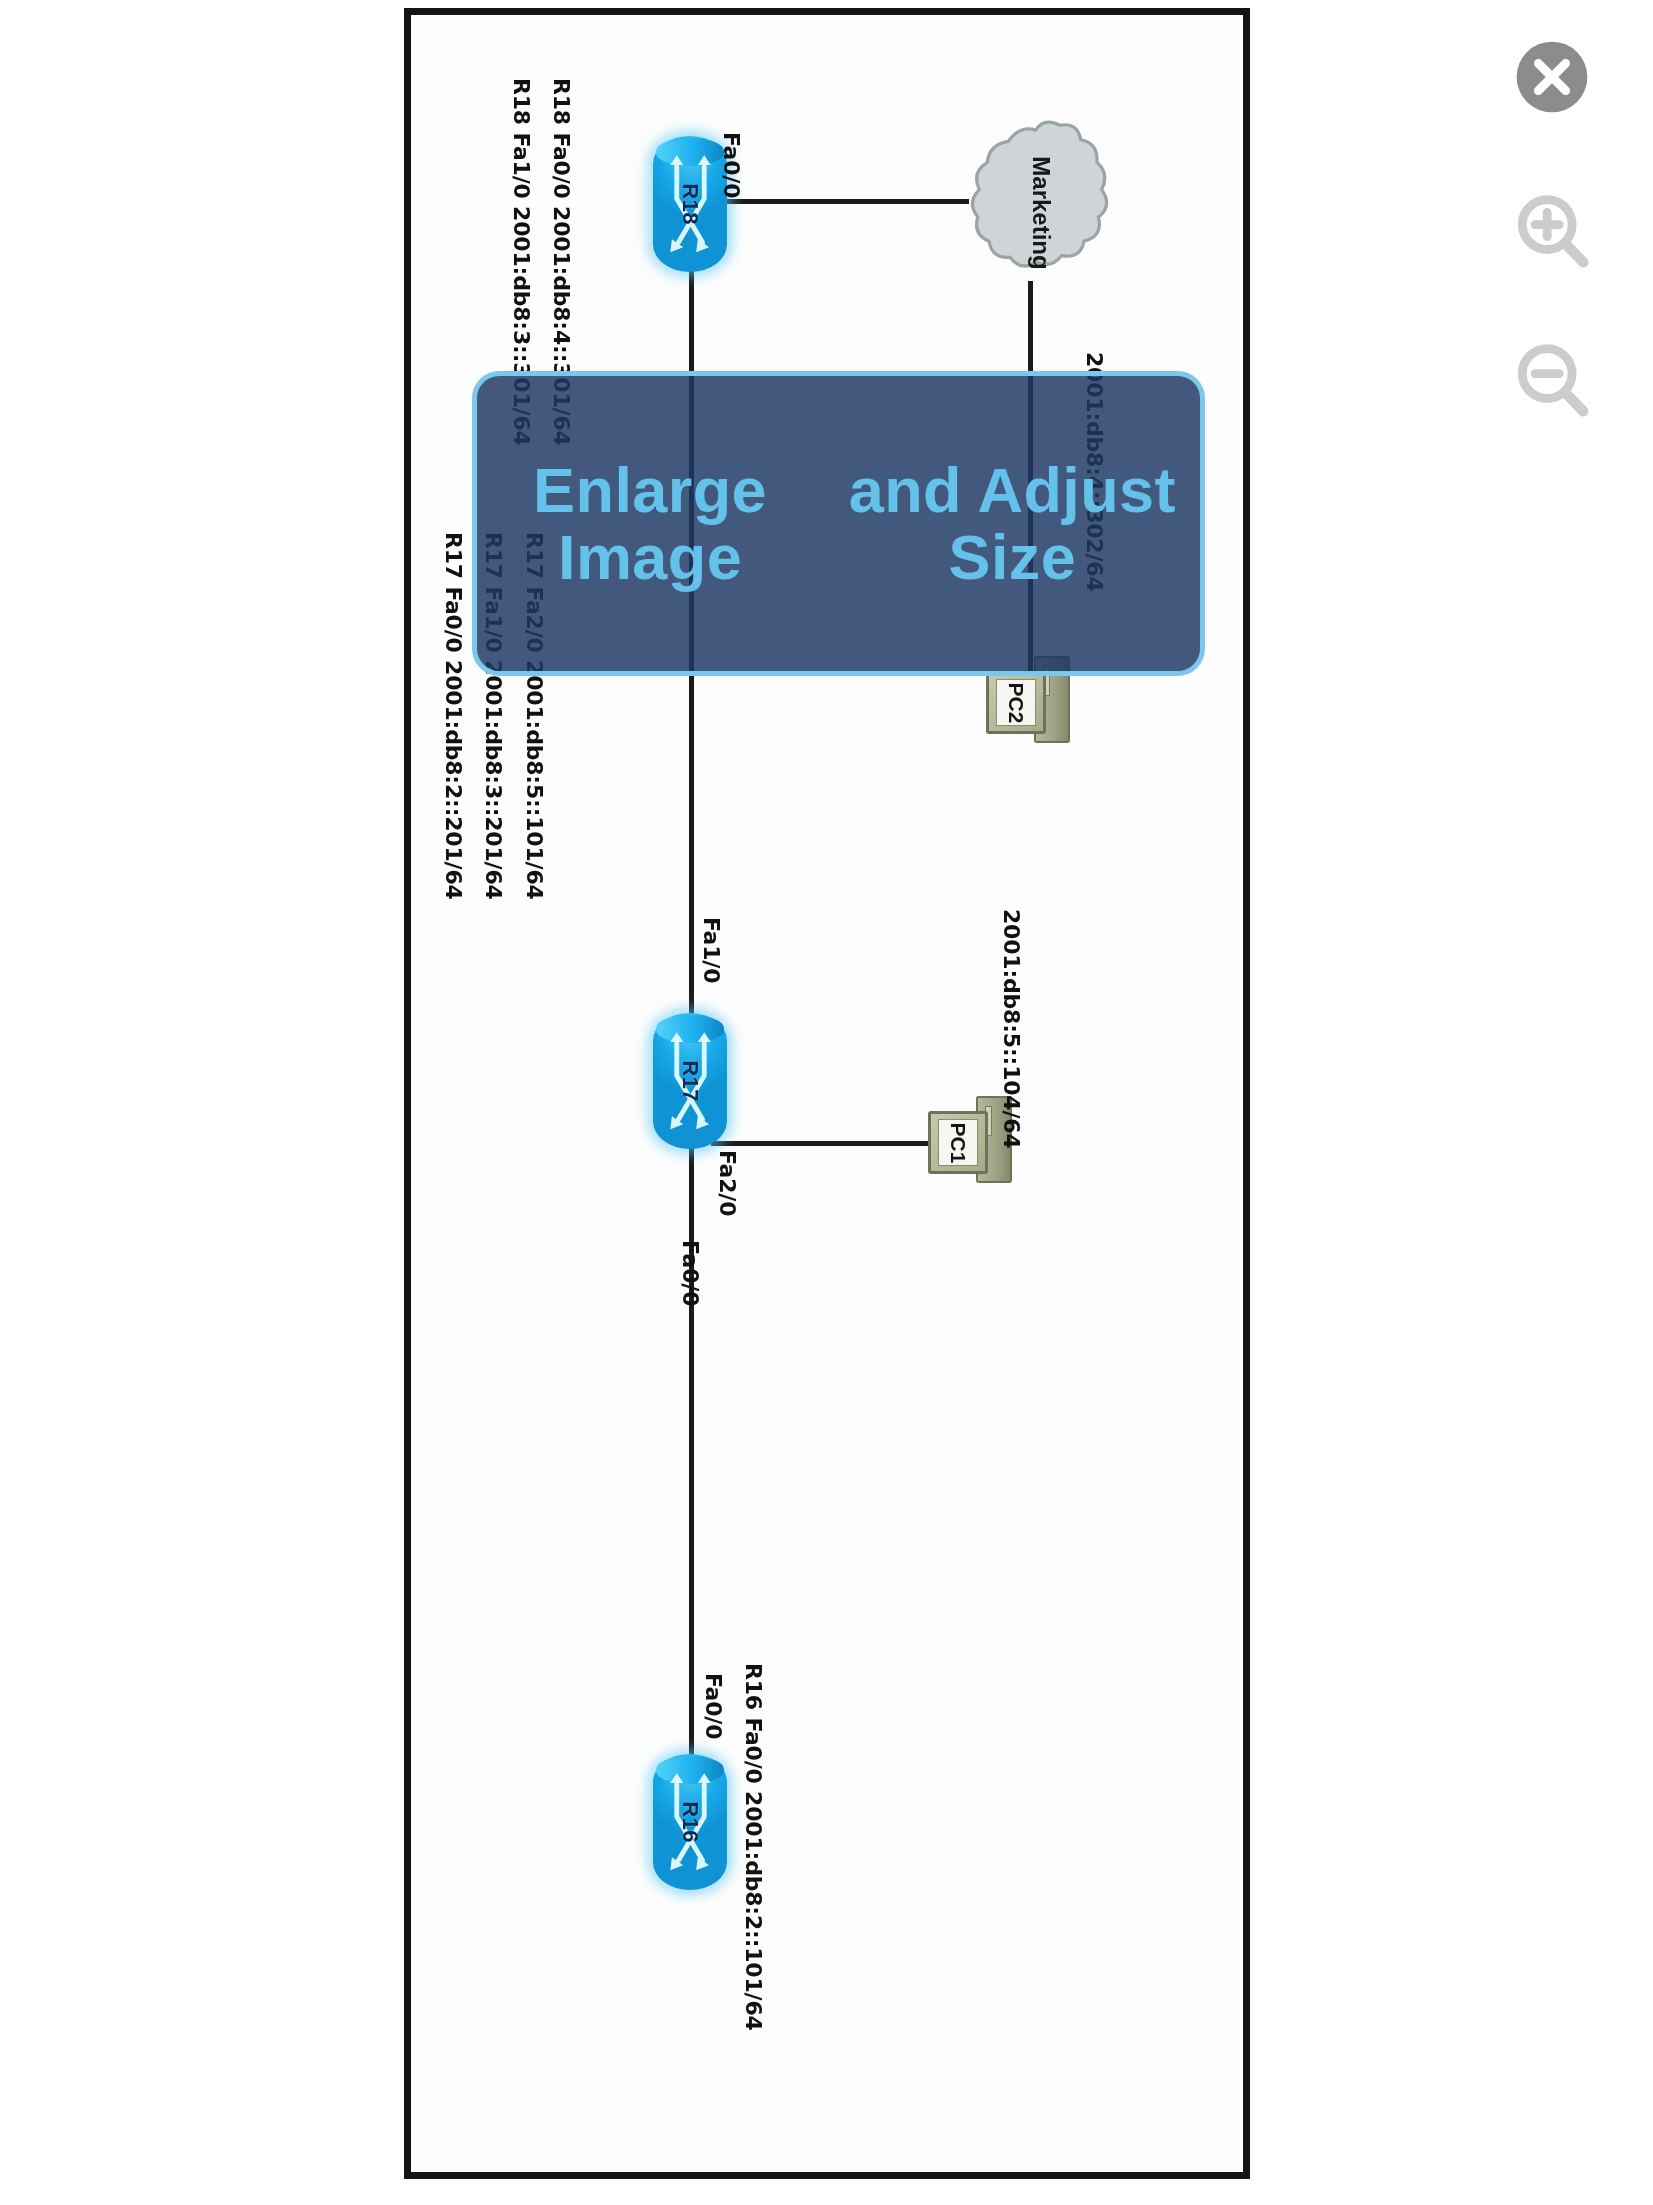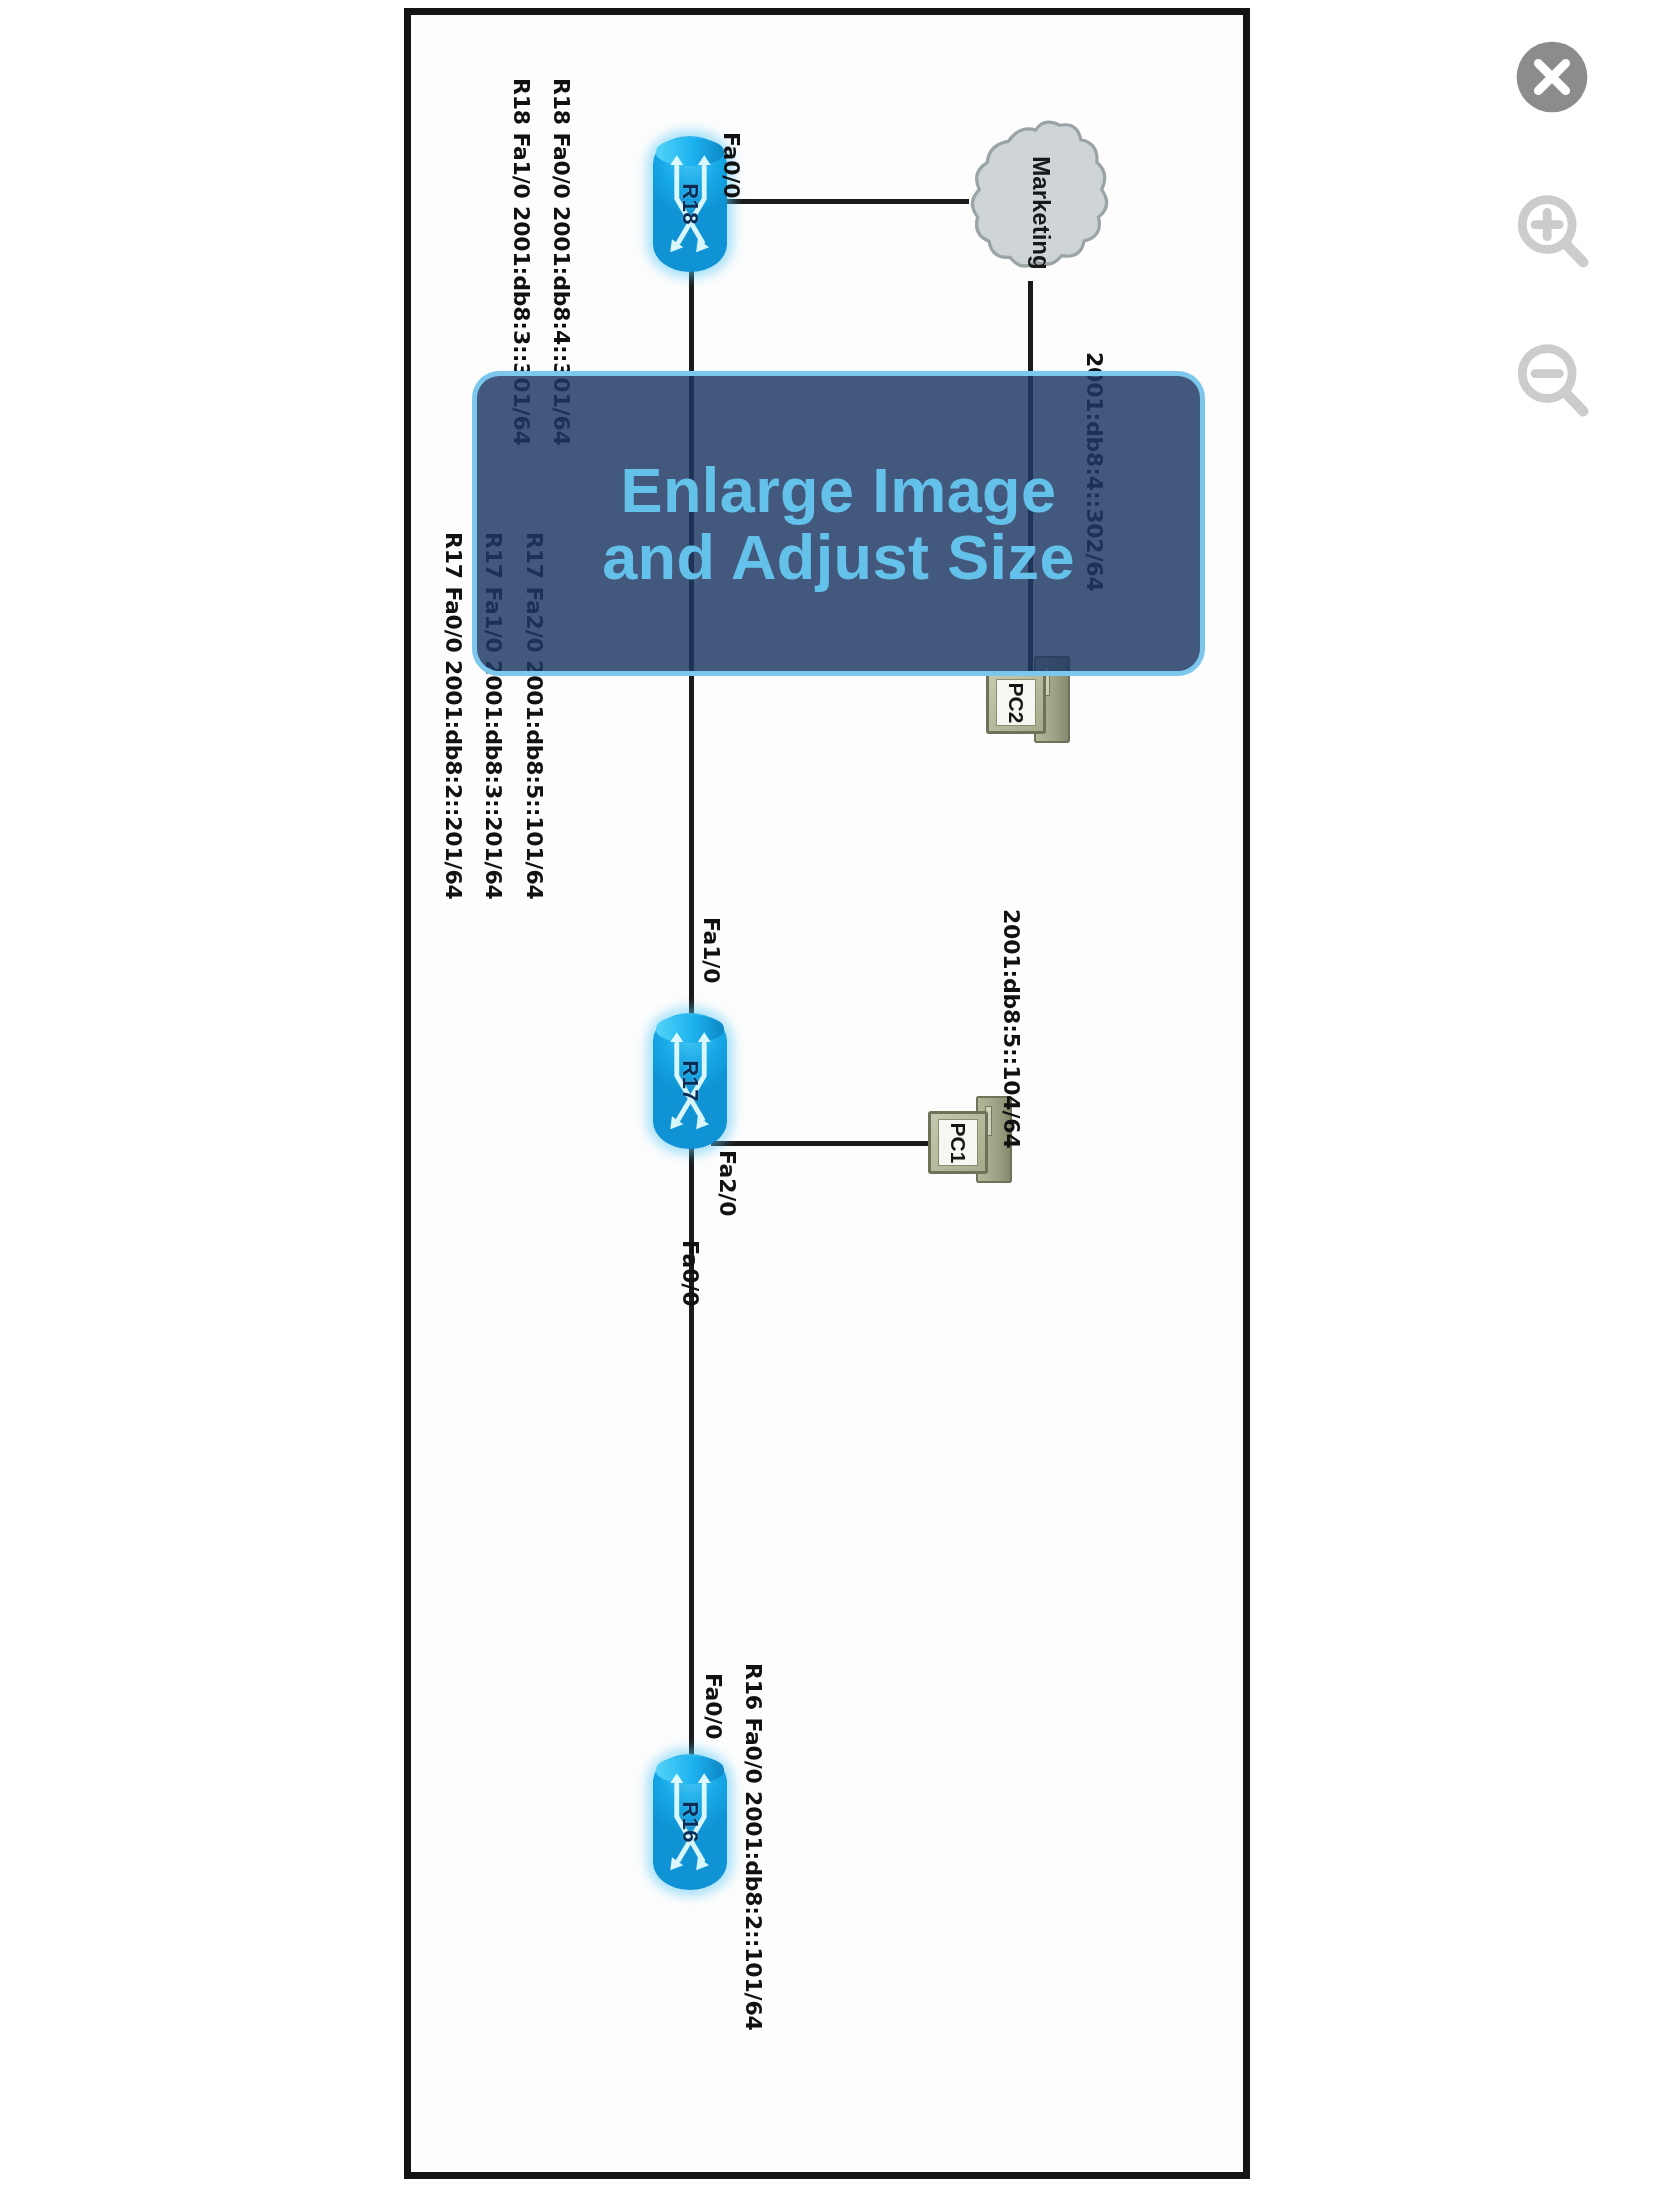--- a/index.html
+++ b/index.html
@@ -140,21 +140,21 @@
 
   
   #overlay-hint {
     position: absolute;
     left: 472px; top: 371px;
     width: 733px; height: 305px;
     background: rgba(30, 56, 100, .84);
     border: 5.7px solid #7cc7ec;
     border-radius: 27.4px;
     display: flex;
-    flex-direction: column;
+    flex-direction: row;
     align-items: center;
     justify-content: center;
     gap: 1.6px;
     z-index: 40;
   }
   #overlay-hint .line {
     color: #63c1ea;
     font-size: 63px;
     font-weight: bold;
     line-height: 1.05;

